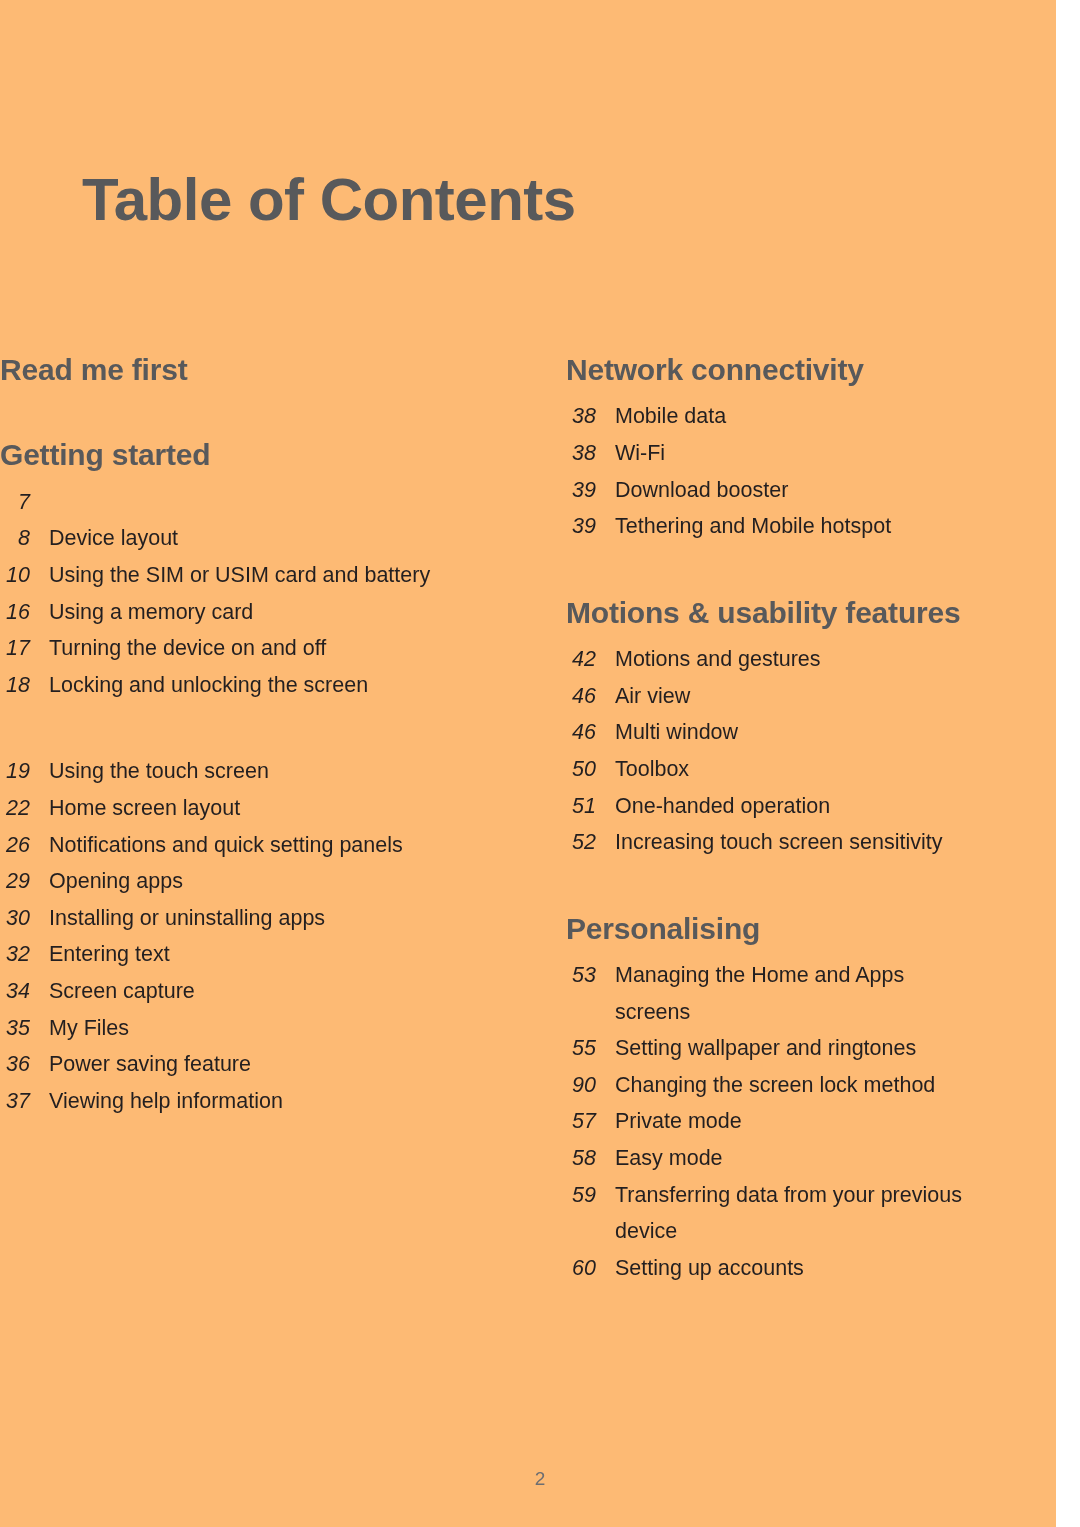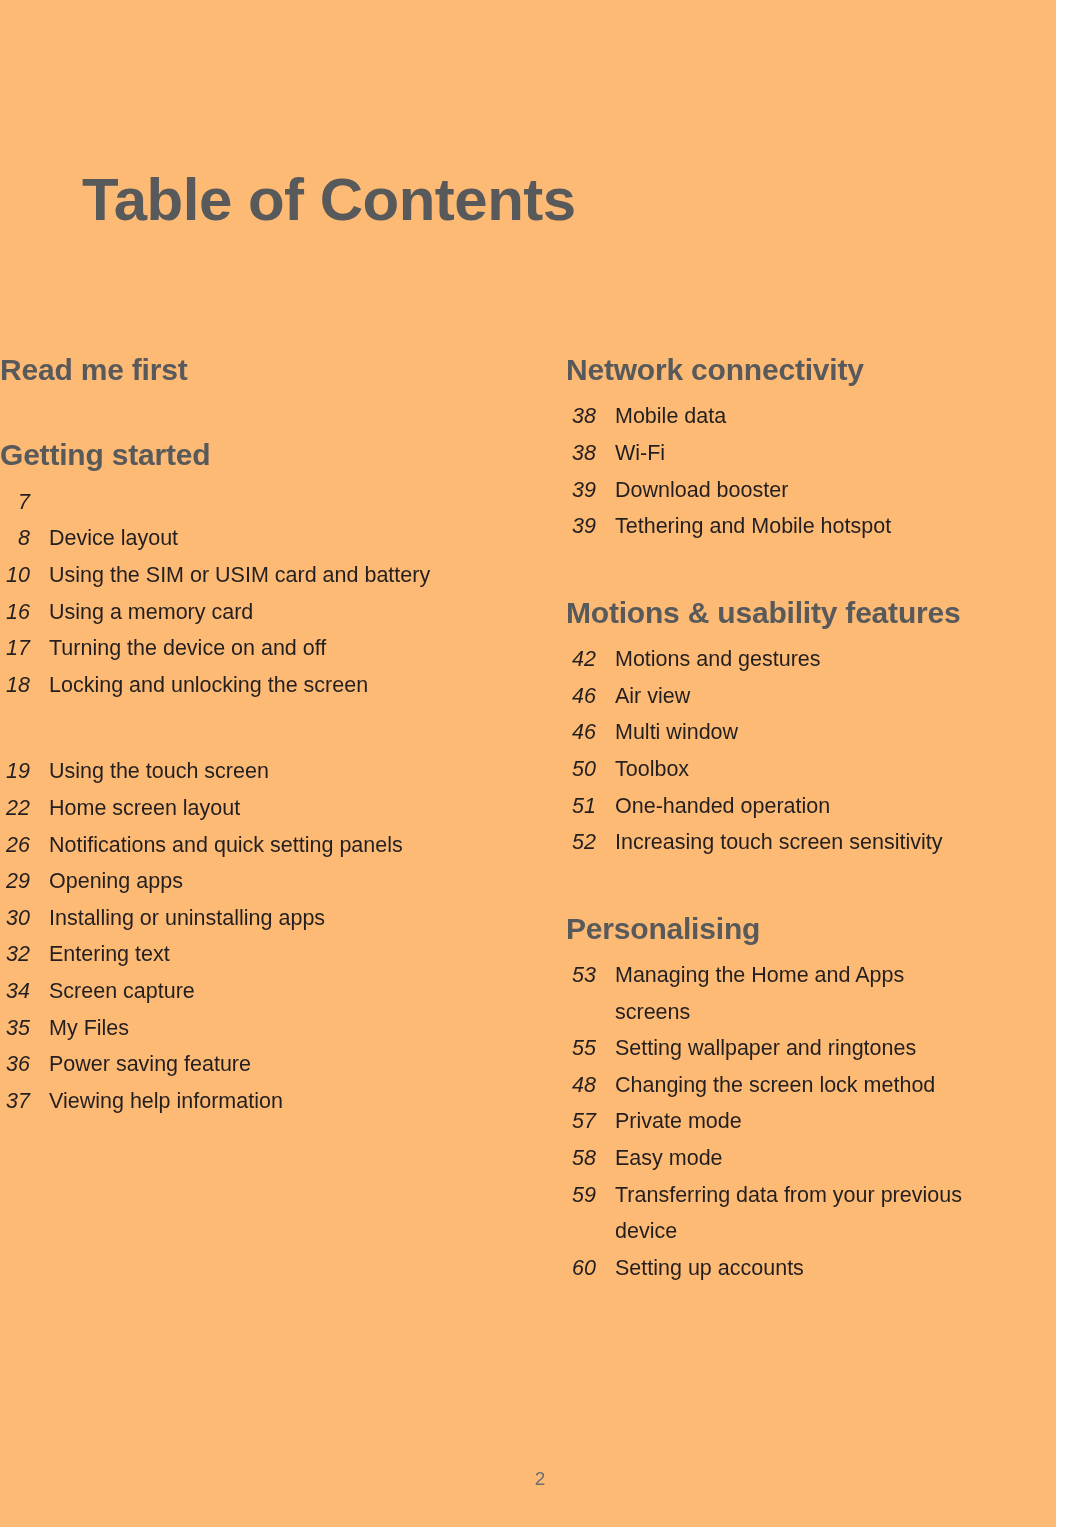--- a/index.html
+++ b/index.html
@@ -257,21 +257,21 @@
           <ul class="entries">
             <li class="entry">
               <span class="entry-page">53</span>
               <span class="entry-title">Managing the Home and Apps screens</span>
             </li>
             <li class="entry">
               <span class="entry-page">55</span>
               <span class="entry-title">Setting wallpaper and ringtones</span>
             </li>
             <li class="entry">
-              <span class="entry-page">48</span>
+              <span class="entry-page">90</span>
               <span class="entry-title">Changing the screen lock method</span>
             </li>
             <li class="entry">
               <span class="entry-page">57</span>
               <span class="entry-title">Private mode</span>
             </li>
             <li class="entry">
               <span class="entry-page">58</span>
               <span class="entry-title">Easy mode</span>
             </li>

